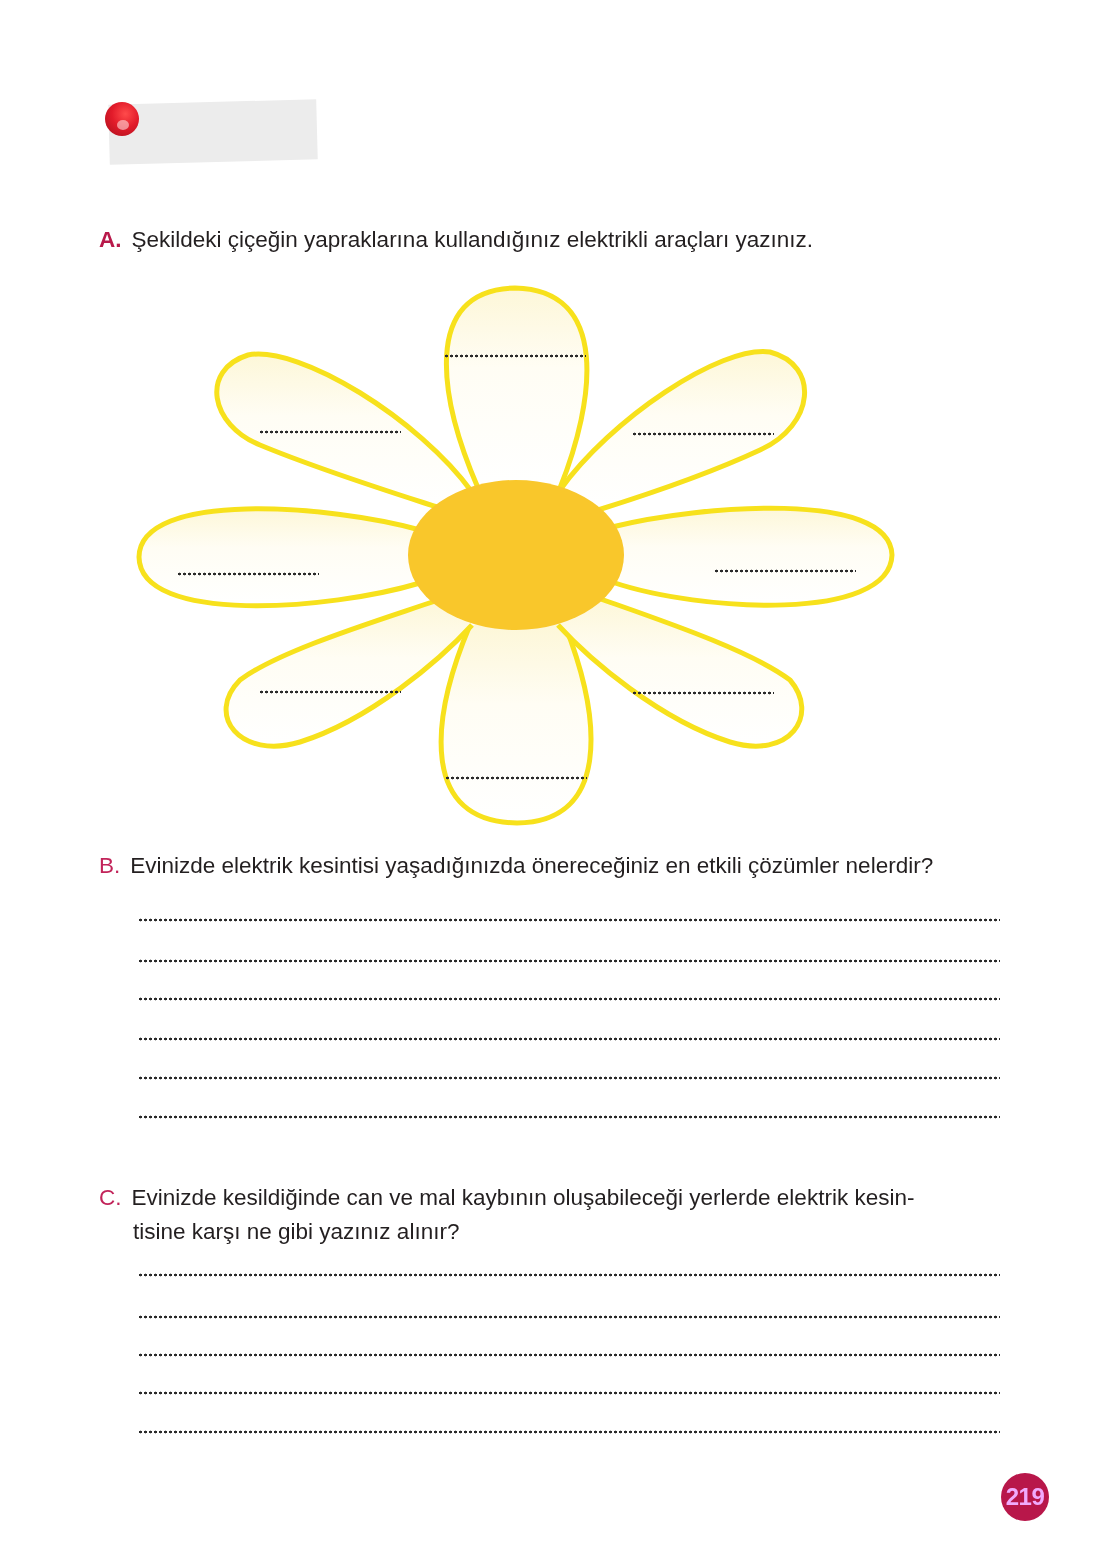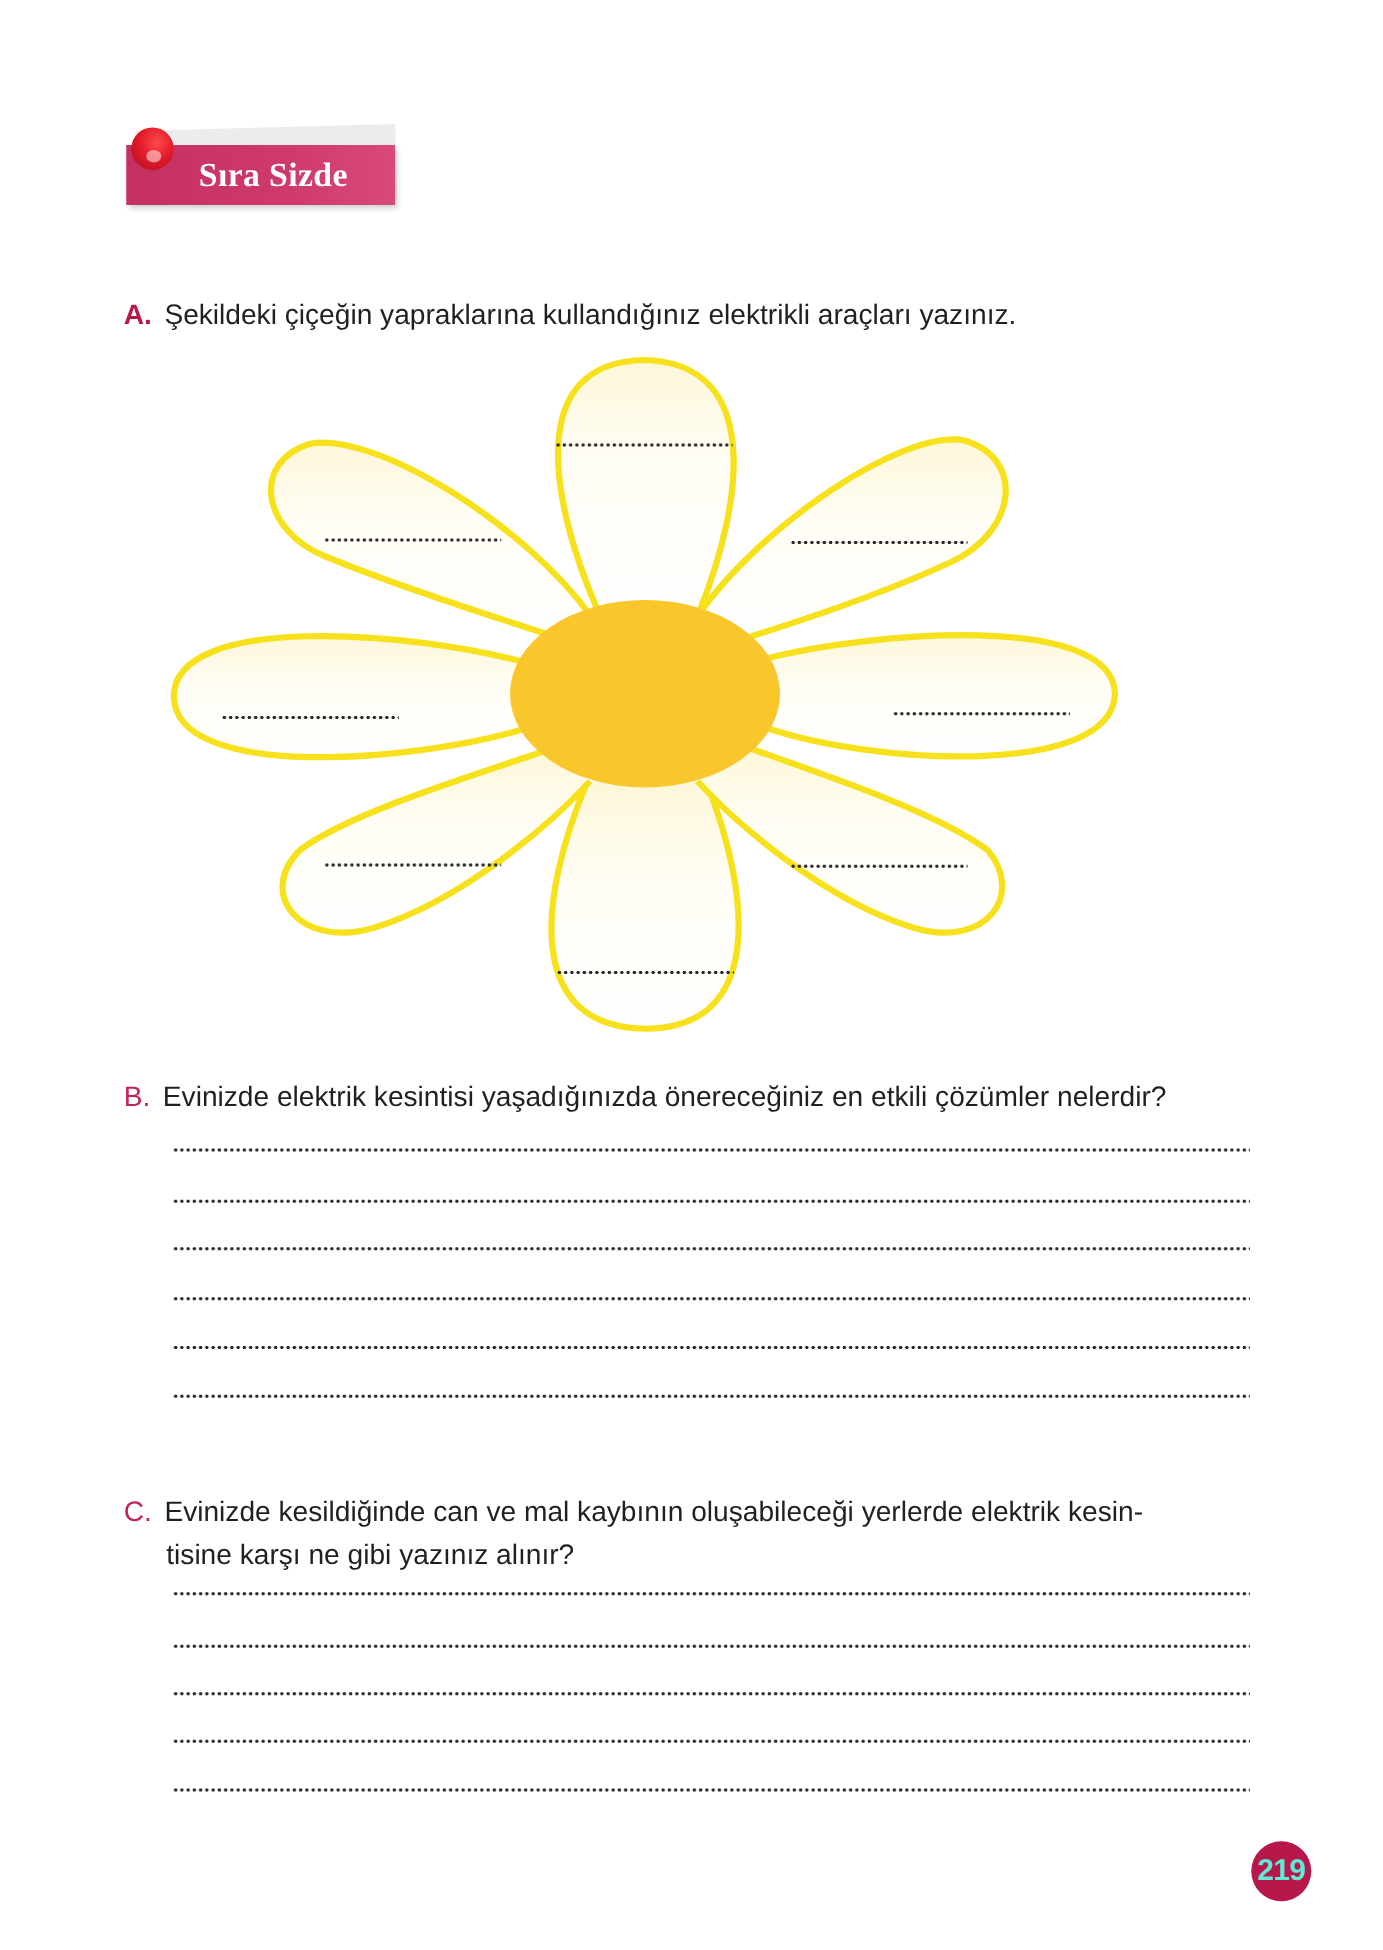--- a/index.html
+++ b/index.html
@@ -26,44 +26,41 @@
   }
   .pin {
     position:absolute; left:4px; top:2px; width:34px; height:34px; border-radius:50%;
     background:radial-gradient(circle at 60% 35%, #ff4b4b 0%, #e21b2a 45%, #a80f1c 100%);
   }
   .pin-shine {
     position:absolute; left:12px; top:18px; width:12px; height:10px; border-radius:50%;
     background:rgba(255,220,220,0.6);
   }
   .question {
-    position:absolute; font-size:22.5px; line-height:36px; color:#231f20;margin-top:12px;
+    position:absolute; font-size:22.5px; line-height:36px; color:#231f20;
   }
   .q-letter { color:#b8194a; font-weight:bold; margin-right:10px; }
   .q-letter.light { font-weight:normal; color:#c2245a; }
   .flower { position:absolute; left:0; top:0; }
   .dotline {
     position:absolute; height:4px;
     background-image:radial-gradient(circle, #2a2a2a 1.3px, transparent 1.6px);
     background-size:5px 4px; background-repeat:repeat-x;
   }
   .page-badge {
     position:absolute; left:1001px; top:1473px; width:48px; height:48px; border-radius:50%;
-    background:#b8174a; color:#5eead4; font-weight:bold; font-size:24px;
+    background:#b8174a; color:#f0abfc; font-weight:bold; font-size:24px;
     display:flex; align-items:center; justify-content:center; letter-spacing:-0.5px;
   }
 </style>
 </head>
 <body>
 
 <div class="banner-wrap">
   <div class="banner-shadow"></div>
-  <div class="banner">
-    <span class="banner-title">Sıra Sizde</span>
-  </div>
   <div class="pin">
       <div class="pin-shine"></div>
     </div>
 </div>
 
 <div class="question" style="left:99px; top:222px;">
   <span class="q-letter">A.</span><span>Şekildeki çiçeğin yapraklarına kullandığınız elektrikli araçları yazınız.</span>
 </div>
 
 <svg class="flower" width="1106" height="860" viewBox="0 0 1106 860">

